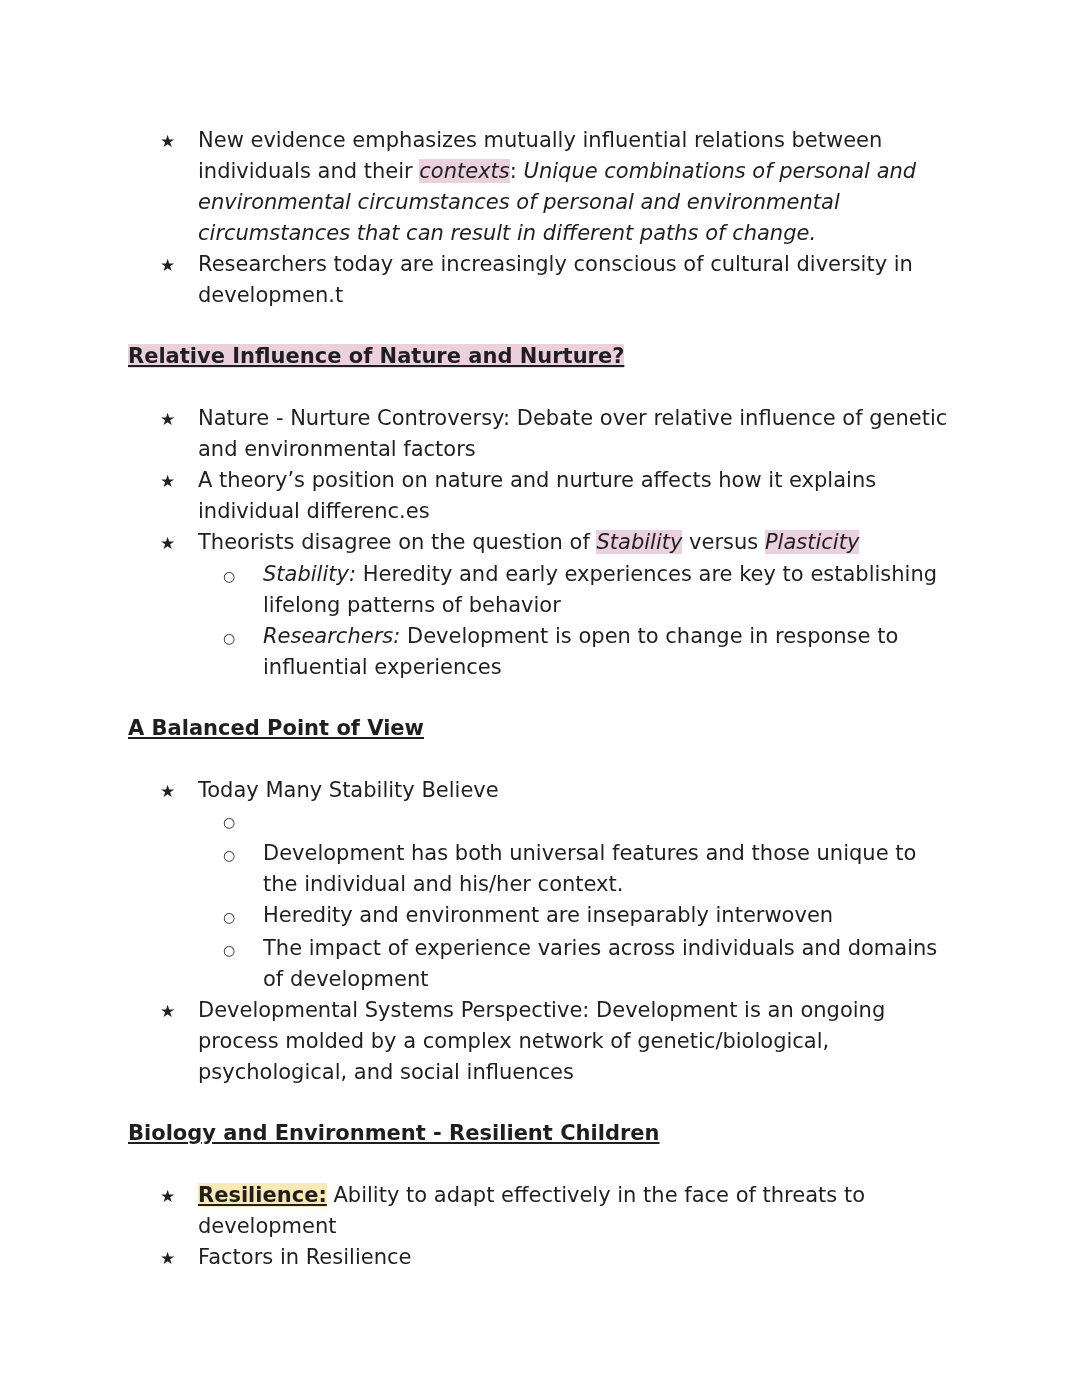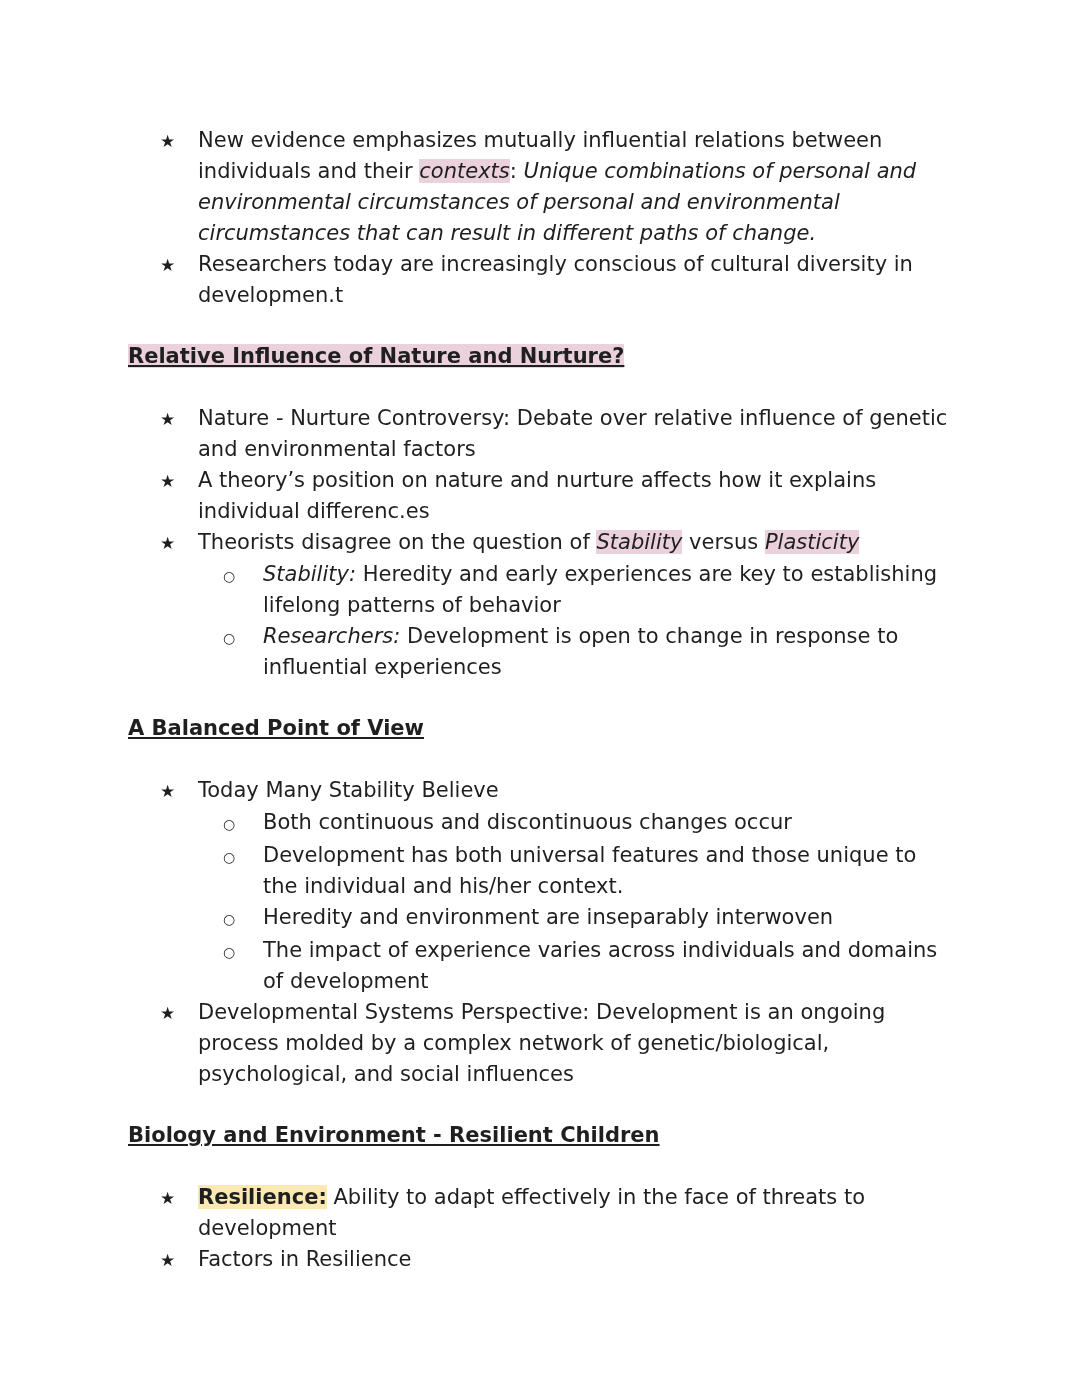--- a/index.html
+++ b/index.html
@@ -38,21 +38,21 @@
   .item .text { flex: 1 1 auto; min-width: 0; margin-left: 8px; }
   .heading {
     font-weight: bold;
     margin: 30px 0 31px 0;
   }
   .heading .heading-text {
     text-decoration: underline;
   }
   .it { font-style: italic; }
   .b  { font-weight: bold; }
-  .u  { }
+  .u  { text-decoration: underline; }
   .hl-pink   { background-color: var(--hl-pink, #ead1dc); }
   .hl-yellow { background-color: var(--hl-yellow, #fce8b2); }
 </style>
 </head>
 <body>
 
 <div class="page">
   <div class="doc-content">
       <div class="item l1">
         <span class="marker">★</span>
@@ -83,21 +83,20 @@
         <span class="marker">○</span>
         <span class="text"><span class="it">Researchers:</span><span> Development is open to change in response to influential experiences</span></span>
       </div>
       <div class="heading"><span class="heading-text">A Balanced Point of View</span></div>
       <div class="item l1">
         <span class="marker">★</span>
         <span class="text"><span>Today Many Stability Believe</span></span>
       </div>
       <div class="item l2">
         <span class="marker">○</span>
-        <span class="text"><span>Both continuous and discontinuous changes occur</span></span>
       </div>
       <div class="item l2">
         <span class="marker">○</span>
         <span class="text"><span>Development has both universal features and those unique to the individual and his/her context.</span></span>
       </div>
       <div class="item l2">
         <span class="marker">○</span>
         <span class="text"><span>Heredity and environment are inseparably interwoven</span></span>
       </div>
       <div class="item l2">

